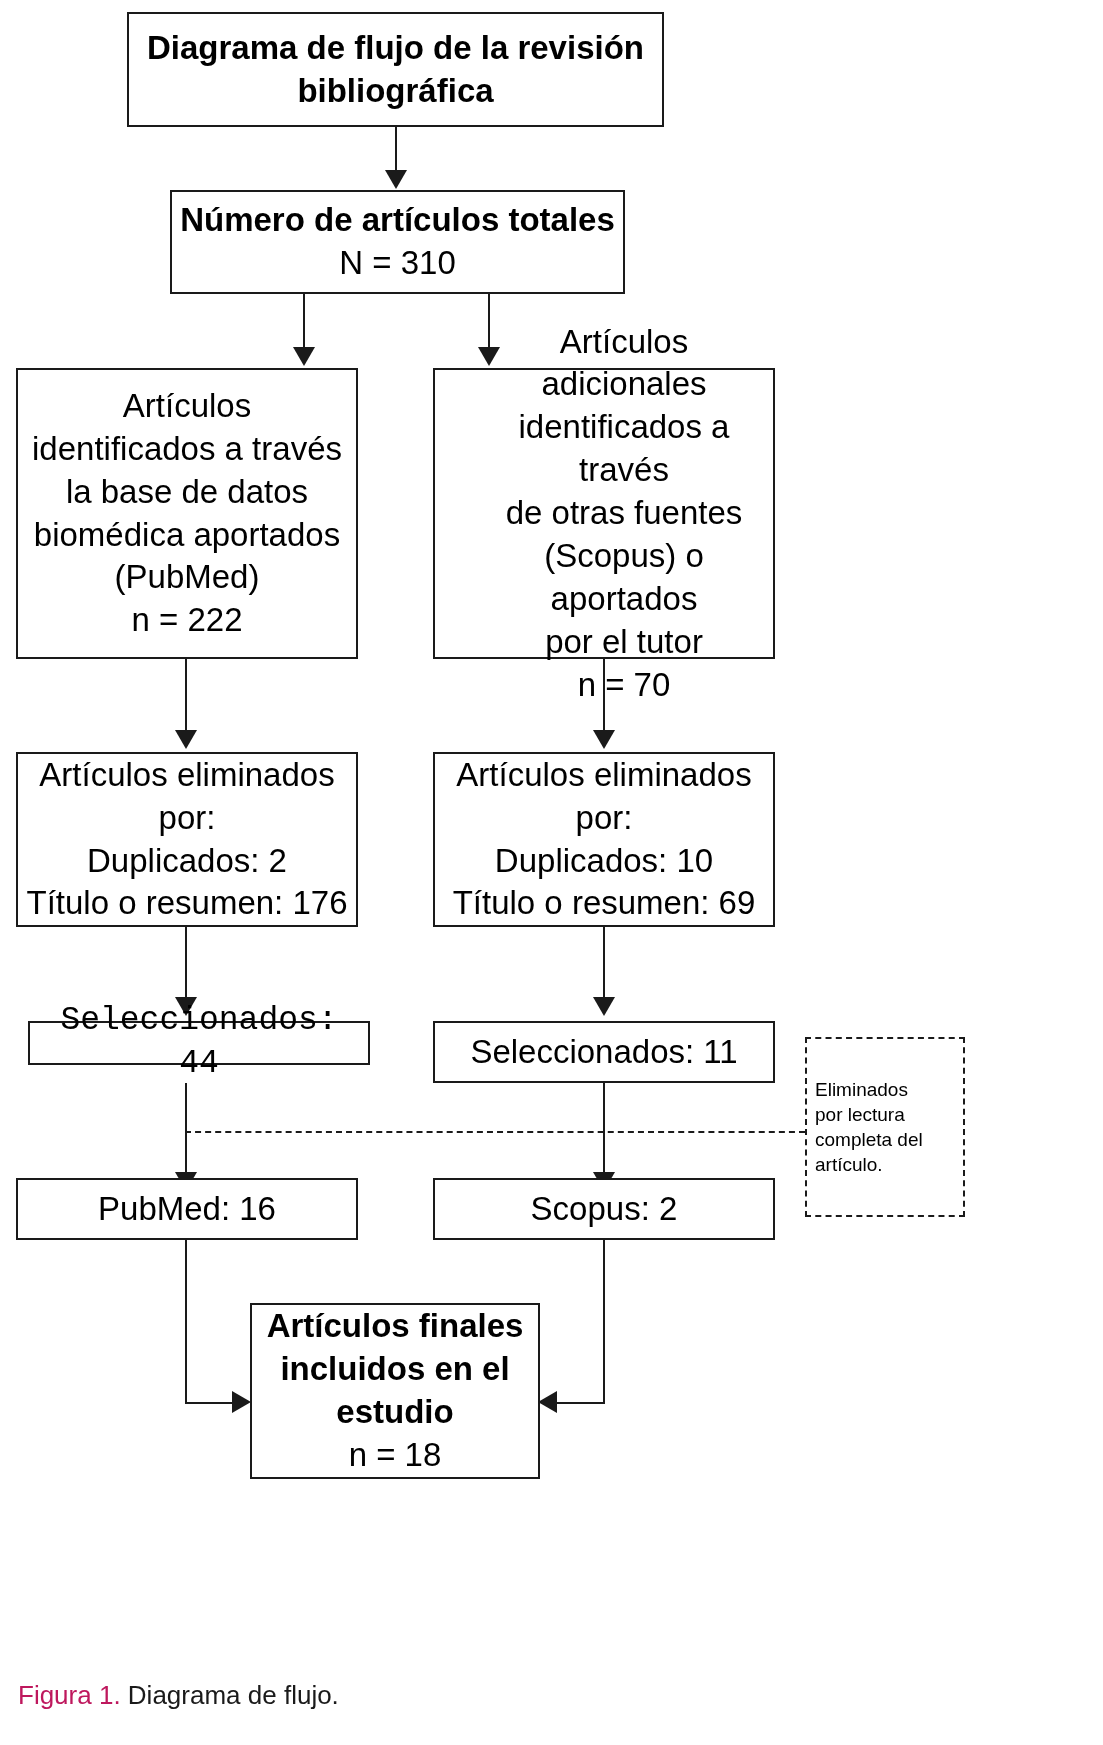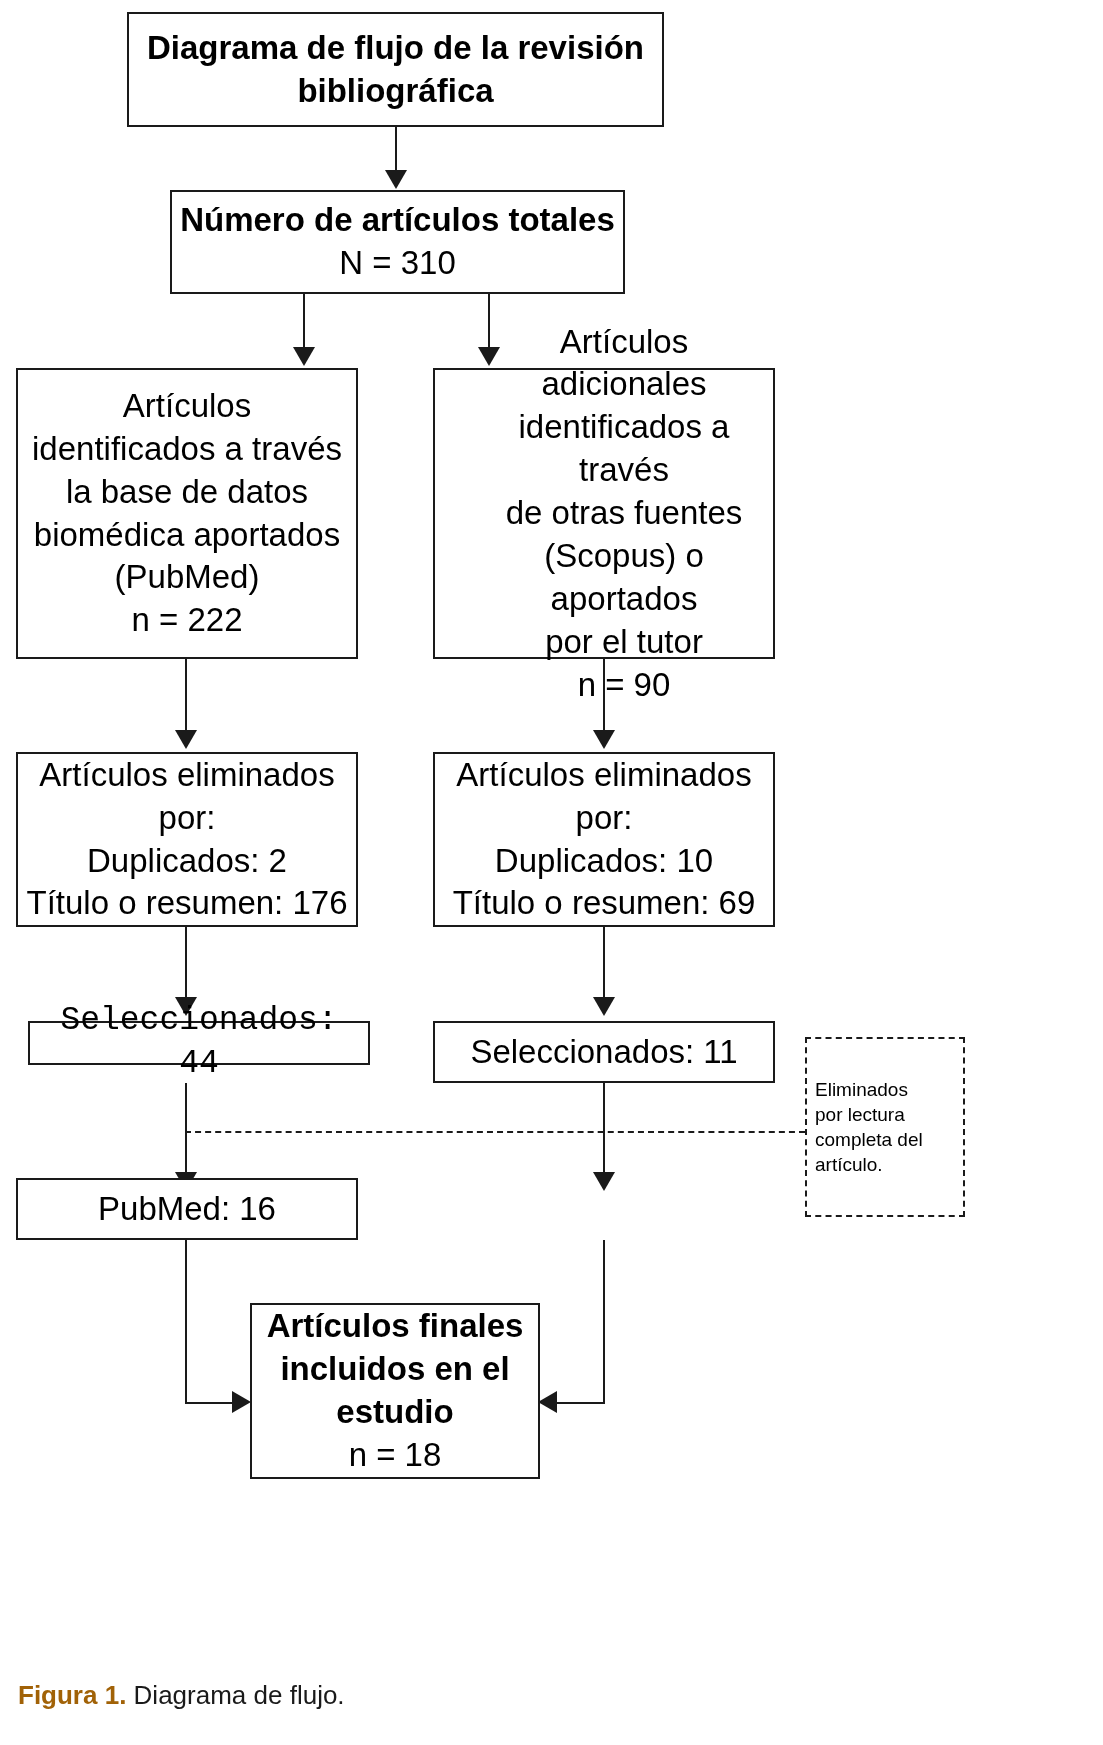--- a/index.html
+++ b/index.html
@@ -102,22 +102,22 @@
     border-right: 19px solid #1a1a1a;
   }
   .caption {
     position: absolute;
     font-size: 26px;
     left: 18px;
     top: 1680px;
     white-space: nowrap;
   }
   .caption .figlabel {
-    color: #a16207;
-    font-weight: bold;
+    color: #be185d;
+    font-weight: normal;
   }
   .caption .figtext {
     color: #1a1a1a;
   }
 </style>
 </head>
 <body>
 
 <div id="page">
 
@@ -148,21 +148,21 @@
     <span class="ln">(PubMed)</span>
     <span class="ln">n = 222</span>
   </div>
 
   <div class="box" style="left:433px; top:368px; width:342px; height:291px;padding-left:48px;">
     <span class="ln">Artículos adicionales</span>
     <span class="ln">identificados a través</span>
     <span class="ln">de otras fuentes</span>
     <span class="ln">(Scopus) o aportados</span>
     <span class="ln">por el tutor</span>
-    <span class="ln">n = 90</span>
+    <span class="ln">n = 70</span>
   </div>
 
   <div class="vline" style="left:185px; top:659px; height:75px;"></div>
   <div class="arrowdown" style="left:175px; top:730px;"></div>
 
   <div class="vline" style="left:603px; top:659px; height:75px;"></div>
   <div class="arrowdown" style="left:593px; top:730px;"></div>
 
   <div class="box" style="left:16px; top:752px; width:342px; height:175px;">
     <span class="ln">Artículos eliminados</span>
@@ -204,20 +204,23 @@
   <div class="vline" style="left:185px; top:1083px; height:93px;"></div>
   <div class="arrowdown" style="left:175px; top:1172px;"></div>
 
   <div class="vline" style="left:603px; top:1083px; height:93px;"></div>
   <div class="arrowdown" style="left:593px; top:1172px;"></div>
 
   <div class="box" style="left:16px; top:1178px; width:342px; height:62px;">
     <span class="ln">PubMed: 16</span>
   </div>
 
+  <div class="box" style="left:433px; top:1178px; width:342px; height:62px;">
+    <span class="ln">Scopus: 2</span>
+  </div>
 
   <div class="vline" style="left:185px; top:1240px; height:164px;"></div>
   <div class="hline" style="left:185px; top:1402px; width:55px;"></div>
   <div class="arrowright" style="left:232px; top:1391px;"></div>
 
   <div class="vline" style="left:603px; top:1240px; height:164px;"></div>
   <div class="hline" style="left:549px; top:1402px; width:56px;"></div>
   <div class="arrowleft" style="left:538px; top:1391px;"></div>
 
   <div class="box" style="left:250px; top:1303px; width:290px; height:176px;">

